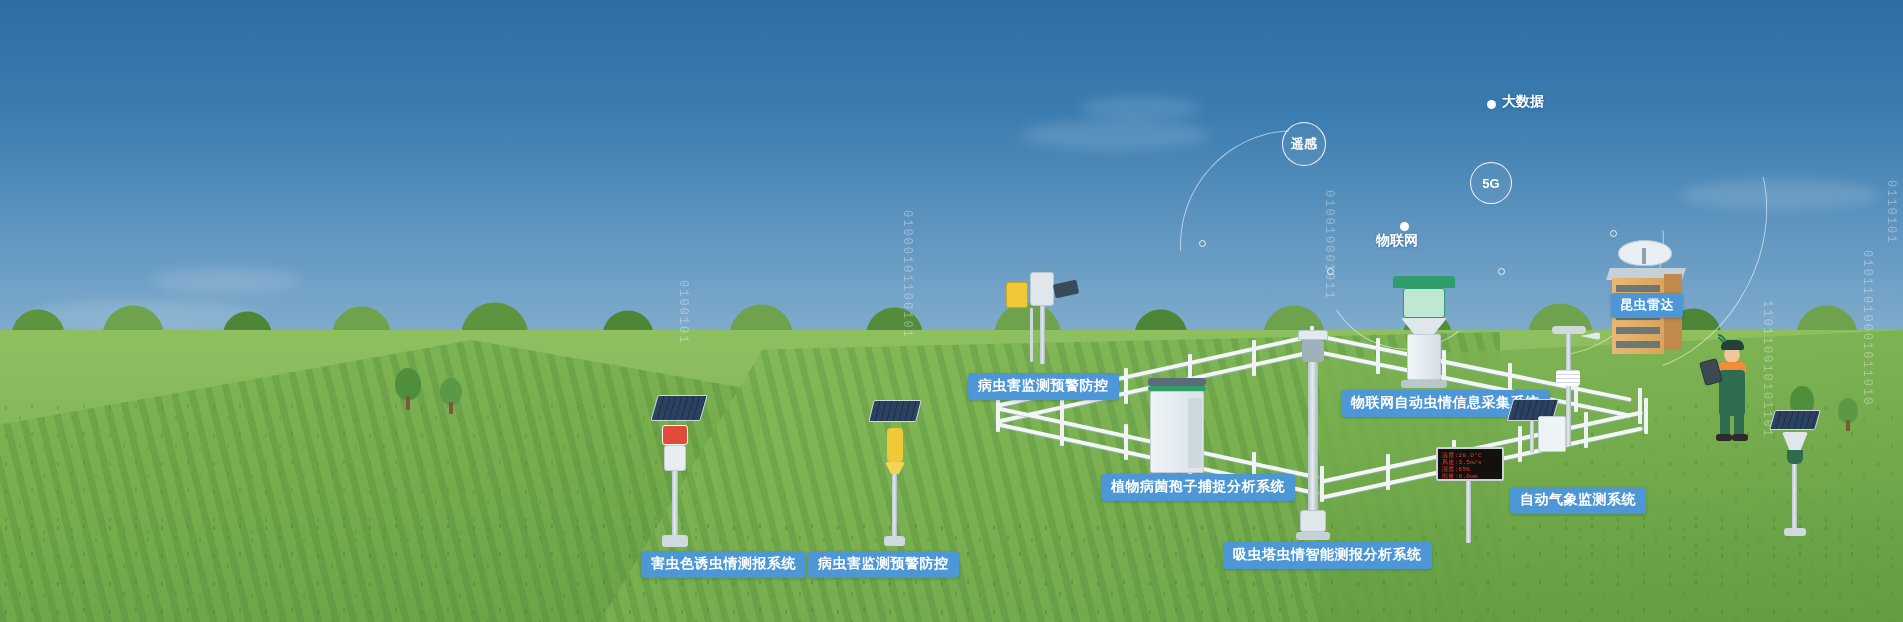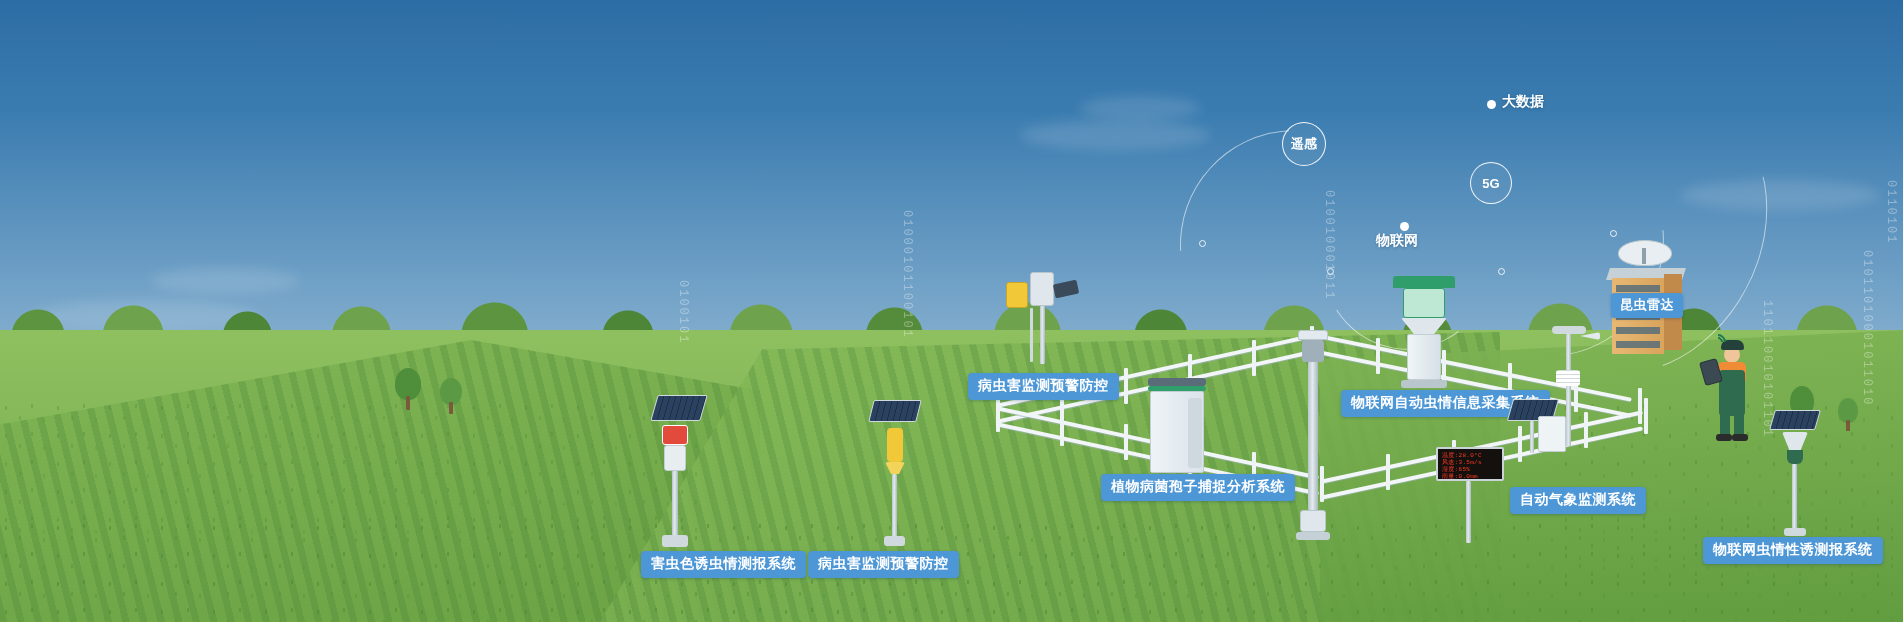--- a/index.html
+++ b/index.html
@@ -346,20 +346,21 @@
   </div>
   <div class="chip" style="left:1341px;top:390px;">物联网自动虫情信息采集系统</div>
 
   <div style="position:absolute;left:1290px;top:330px;width:50px;height:220px;">
     <div class="box" style="left:8px;top:0;width:30px;height:10px;background:#e2eaef;border:1px solid #b9c6cc;border-radius:3px 3px 0 0;"></div>
     <div class="box" style="left:12px;top:10px;width:22px;height:22px;background:#9fb0bb;"></div>
     <div class="pole" style="left:18px;top:32px;width:10px;height:148px;"></div>
     <div class="box" style="left:10px;top:180px;width:26px;height:22px;background:#dfe7ec;border:1px solid #b9c6cc;"></div>
     <div class="box" style="left:6px;top:202px;width:34px;height:8px;background:#c6d1d7;"></div>
   </div>
+  <div class="chip" style="left:1223px;top:542px;">吸虫塔虫情智能测报分析系统</div>
 
   <div class="led-board" style="left:1436px;top:447px;width:68px;height:34px;">
     <div class="led-row">温度:28.0°C</div>
     <div class="led-row">风速:3.5m/s</div>
     <div class="led-row">湿度:65%</div>
     <div class="led-row">雨量:0.0mm</div>
   </div>
   <div class="pole" style="left:1466px;top:481px;width:5px;height:62px;"></div>
 
   <div style="position:absolute;left:1532px;top:326px;width:80px;height:130px;">
@@ -401,15 +402,14 @@
     <div class="wifi-arc" style="left:11px;top:-1px;width:10px;height:10px;"></div>
   </div>
 
   <div style="position:absolute;left:1760px;top:410px;width:80px;height:135px;">
     <div class="panel" style="left:12px;top:0;width:46px;height:20px;transform:skewX(-16deg);"></div>
     <div class="box" style="left:22px;top:22px;width:26px;height:18px;background:#dfe7ec;clip-path:polygon(0 0,100% 0,72% 100%,28% 100%);border:none;"></div>
     <div class="box" style="left:27px;top:40px;width:16px;height:14px;background:#2f6b4f;border-radius:0 0 6px 6px;"></div>
     <div class="pole" style="left:32px;top:54px;width:5px;height:66px;"></div>
     <div class="box" style="left:24px;top:118px;width:22px;height:8px;background:#cfd9de;"></div>
   </div>
-  <div class="chip" style="left:1703px;top:537px;">物联网虫情性诱测报系统</div>
 
 </div>
 
 </body></html>

